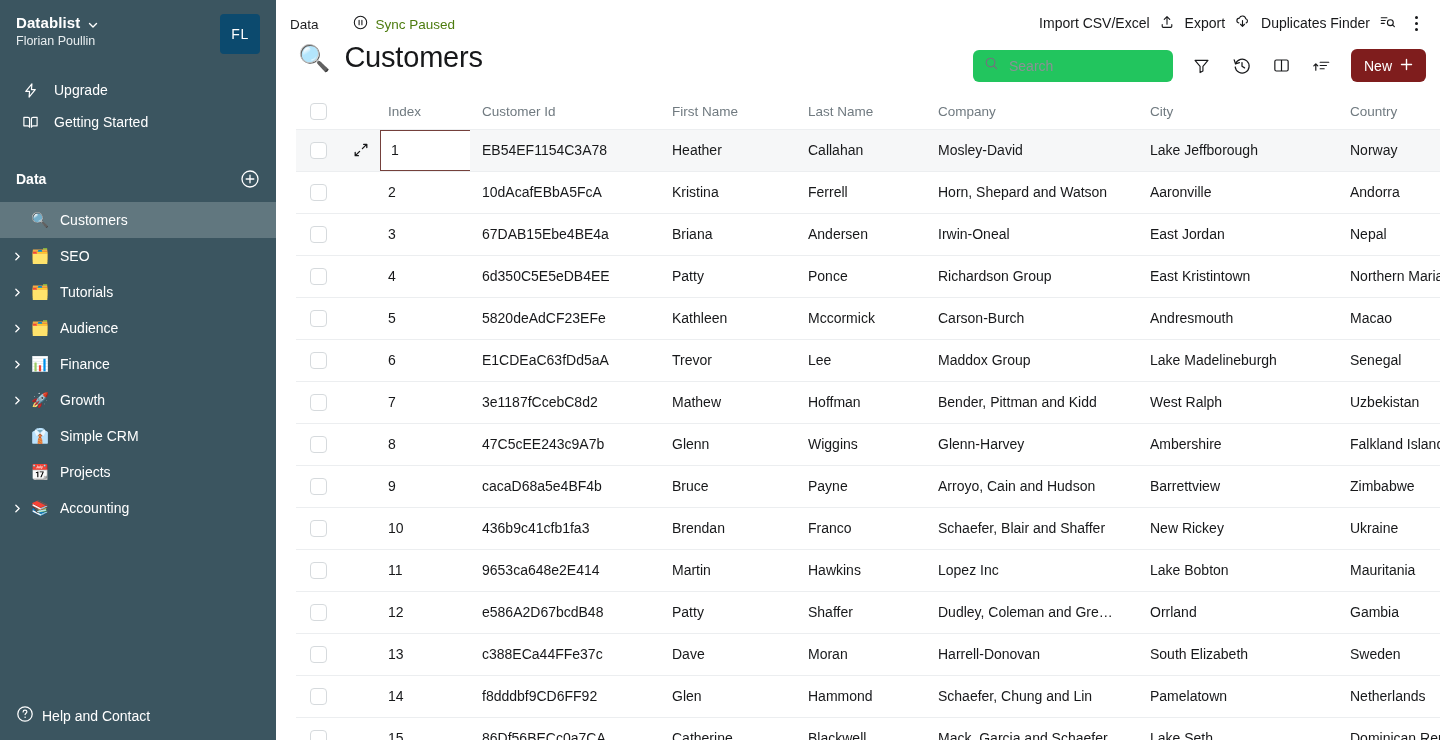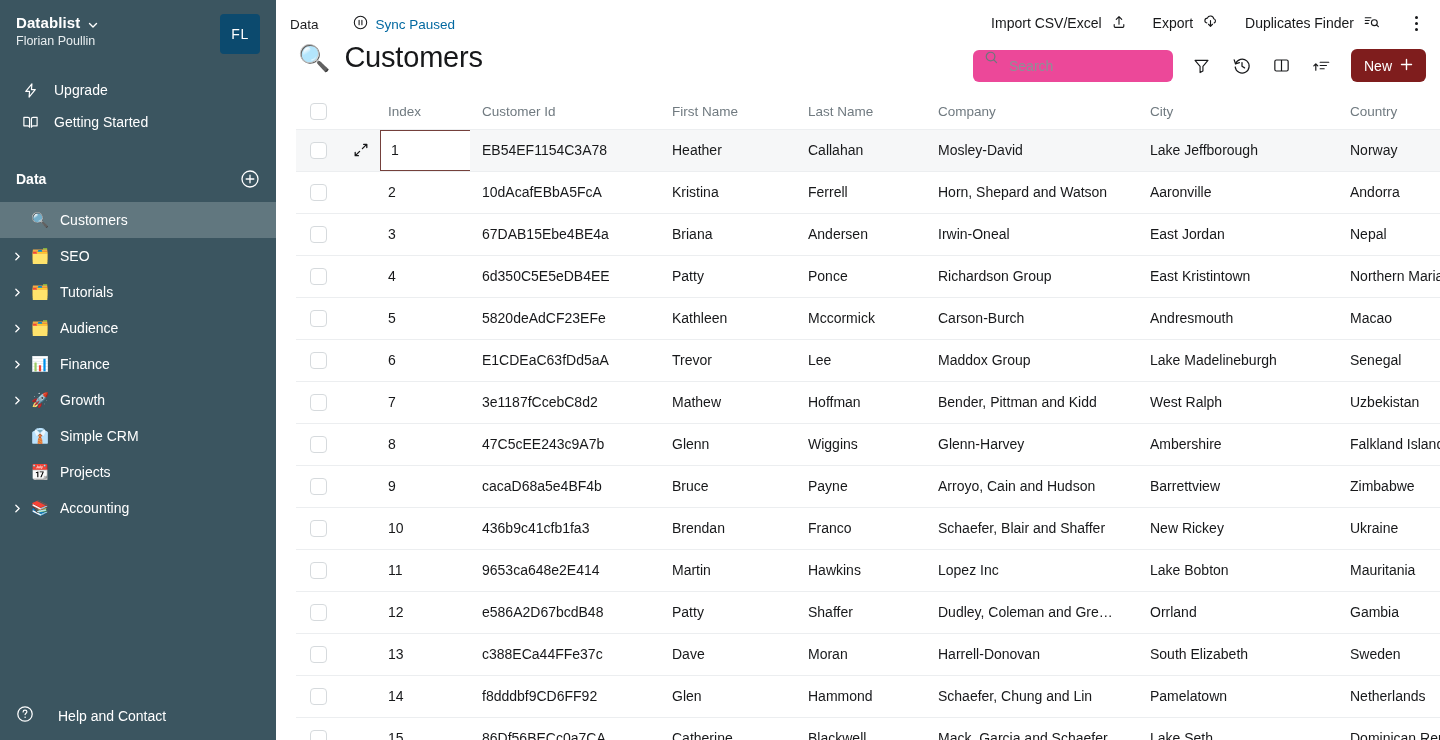--- a/index.html
+++ b/index.html
@@ -50,43 +50,43 @@
     display: flex; align-items: center; height: 36px;
     padding-left: 6px; font-size: 14px; cursor: pointer;
     color: #ffffff;
   }
   .tree-item.active { background: #61777f; }
   .tw { width: 22px; display: flex; align-items: center; justify-content: center; }
   .tw svg { display: block; }
   .temoji { width: 24px; text-align: center; font-size: 14.5px; line-height: 1; margin-right: 8px; }
   .tlabel { line-height: 1; }
   .sb-bottom { margin-top: auto; padding: 0 0 14px 16px; }
-  .help-row { display: flex; align-items: center; gap: 24px; font-size: 14px; cursor: pointer; }
+  .help-row { display: flex; align-items: center; gap: 8px; font-size: 14px; cursor: pointer; }
 
   
   .main { flex: 1; height: 740px; position: relative; background: #fff; overflow: hidden; min-width: 0; }
 
   .topbar { height: 95px; position: relative; }
   .crumbs { display: flex; align-items: center; gap: 34px; padding: 15px 0 0 14px; }
   .crumb { font-size: 13.5px; color: #1d1d1f; cursor: pointer; }
-  .sync { display: flex; align-items: center; gap: 8px; font-size: 13.5px; color: #0369a1; cursor: pointer; }
+  .sync { display: flex; align-items: center; gap: 8px; font-size: 13.5px; color: #4d7c0f; cursor: pointer; }
 
   .title-row { display: flex; align-items: center; gap: 14px; padding: 8px 0 0 22px; }
   .title-emoji { font-size: 26px; line-height: 1; }
   .page-title { font-size: 29px; font-weight: normal; color: #17181a; letter-spacing: -.2px; }
 
-  .tb-right { position: absolute; right: 14px; top: 12px; display: flex; align-items: center; gap: 26px; }
+  .tb-right { position: absolute; right: 14px; top: 12px; display: flex; align-items: center; gap: 10px; }
   .tb-act { display: flex; align-items: center; gap: 9px; font-size: 14px; color: #17181a; cursor: pointer; }
   .kebab { width: 20px; height: 22px; display: flex; flex-direction: column; align-items: center; justify-content: center; gap: 3px; cursor: pointer; }
   .kebab i { width: 3px; height: 3px; border-radius: 50%; background: #17181a; display: block; }
 
   .tb-right2 { position: absolute; right: 14px; top: 49px; display: flex; align-items: center; gap: 18px; }
   .searchbox {
-    width: 200px; height: 32px; background: #ec4899; border-radius: 6px;
-    display: flex; gap: 10px; padding: 0 11px; cursor: text;
+    width: 200px; height: 32px; background: #22c55e; border-radius: 6px;
+    display: flex; align-items: center; gap: 10px; padding: 0 11px; cursor: text;
   }
   .searchbox input {
     border: none; outline: none; background: transparent;
     font-family: "Liberation Sans", sans-serif; font-size: 14px; color: #17181a; width: 140px;
   }
   .searchbox input::placeholder { color: #8b9196; }
   .icobtn { width: 22px; height: 22px; display: flex; align-items: center; justify-content: center; cursor: pointer; }
   .new-btn {
     height: 33px; background: #7f1d1d; color: #fff; border-radius: 6px;
     display: flex; align-items: center; gap: 8px; padding: 0 13px;

